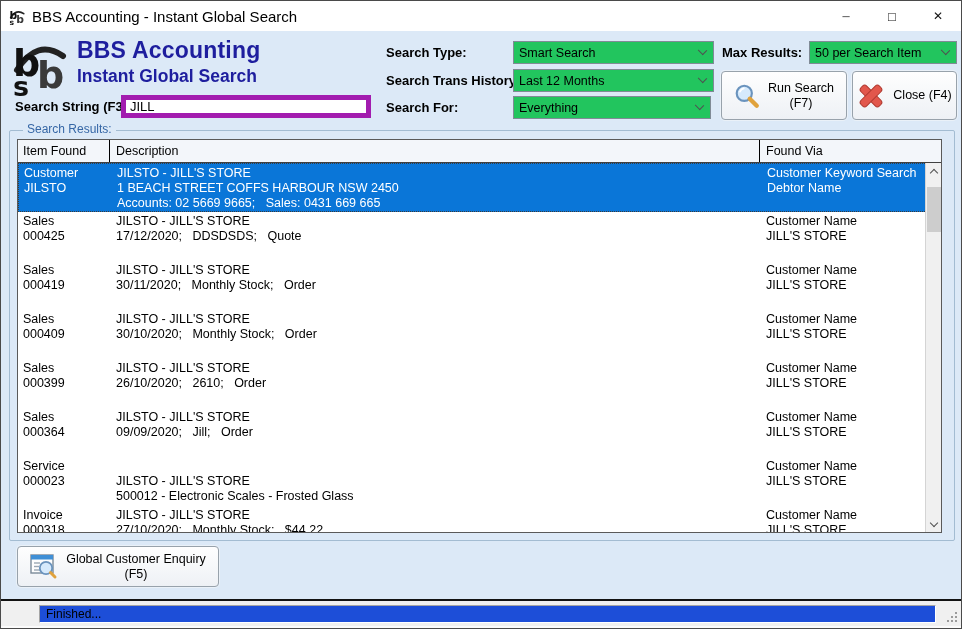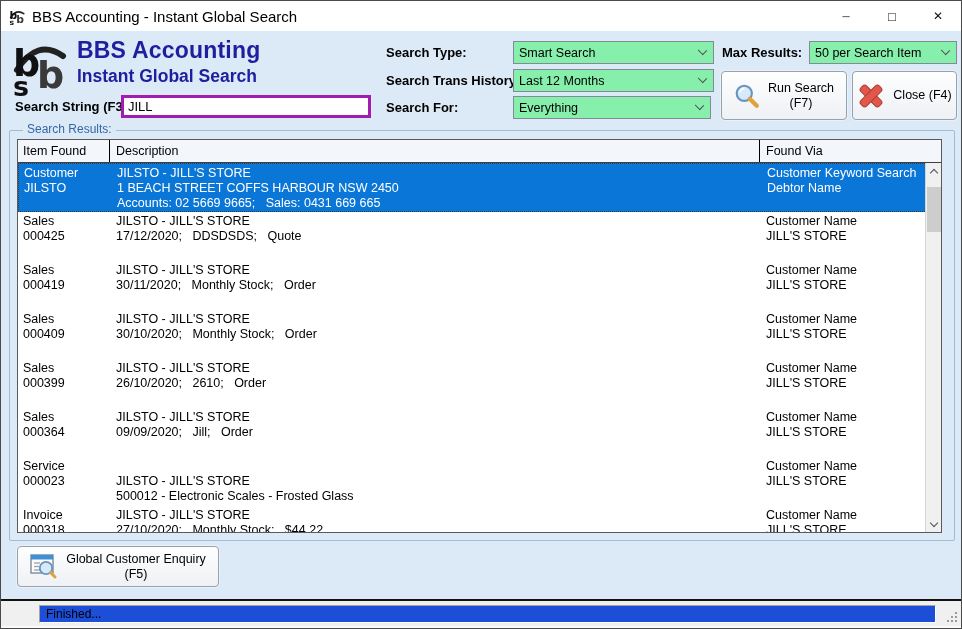--- a/index.html
+++ b/index.html
@@ -19,23 +19,23 @@
   .glyph-max::before { content:"□"; font-size:13px; }
   .glyph-close::before { content:"✕"; font-size:12px; }
 
   
   .client { position:absolute; top:30px; left:0; right:0; height:568px; background:#dce9f7; }
 
   .app-title { left:76px; top:6px; font-size:23px; font-weight:bold; color:#1e1e9e; letter-spacing:0.2px; }
   .app-subtitle { left:76px; top:35px; font-size:17.5px; font-weight:bold; color:#1e1e9e; }
 
   .lbl { font-size:13px; font-weight:bold; color:#000; white-space:nowrap; }
-  .search-input { left:120px; top:64px; width:250px; height:23px; border:3px solid #a21caf; background:#fff; font-family:"Liberation Sans",sans-serif; font-size:13px; padding:0 4px; }
-
-  .combo { height:23px; background:#86efac; border:1px solid #808b96; display:flex; align-items:center; font-size:12.5px; padding-left:5px; color:#000; position:absolute; }
+  .search-input { left:120px; top:64px; width:250px; height:23px; border:5px solid #a21caf; background:#fff; font-family:"Liberation Sans",sans-serif; font-size:13px; padding:0 4px; }
+
+  .combo { height:23px; background:#22c55e; border:1px solid #808b96; display:flex; align-items:center; font-size:12.5px; padding-left:5px; color:#000; position:absolute; }
   .combo .chev { position:absolute; right:7px; top:7px; width:7px; height:7px; border-right:1.6px solid #505050; border-bottom:1.6px solid #505050; transform:rotate(45deg) scale(1,0.9); transform-origin:center; margin-top:-2px; }
 
   .btn { position:absolute; border:1px solid #98a2ab; border-radius:4px; background:linear-gradient(#fefefe,#eef1f5); display:flex; align-items:center; justify-content:center; gap:8px; box-shadow:0 0 0 1px #eaf1f8; cursor:default; }
   .btn .btxt { font-size:12.5px; color:#000; text-align:center; line-height:15px; }
 
   
   .groupbox { left:8px; top:99px; width:946px; height:411px; border:1px solid #a3bcd2; border-radius:2px; }
   .group-label { left:22px; top:91px; font-size:12px; color:#3667a6; background:#dce9f7; padding:0 4px; }
 
   

